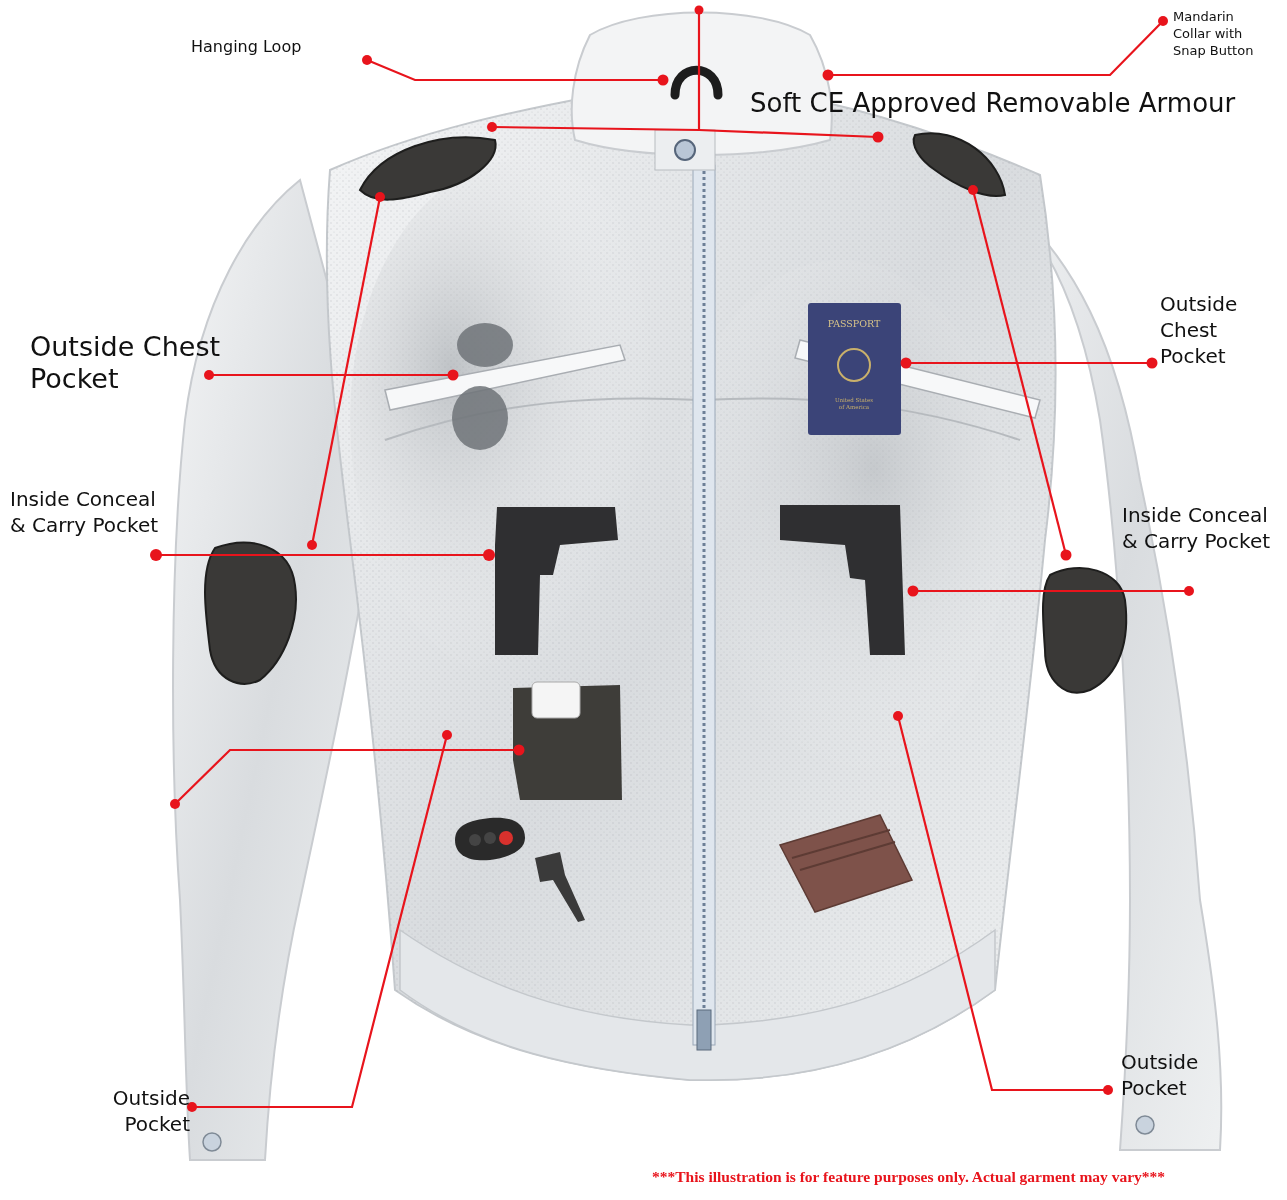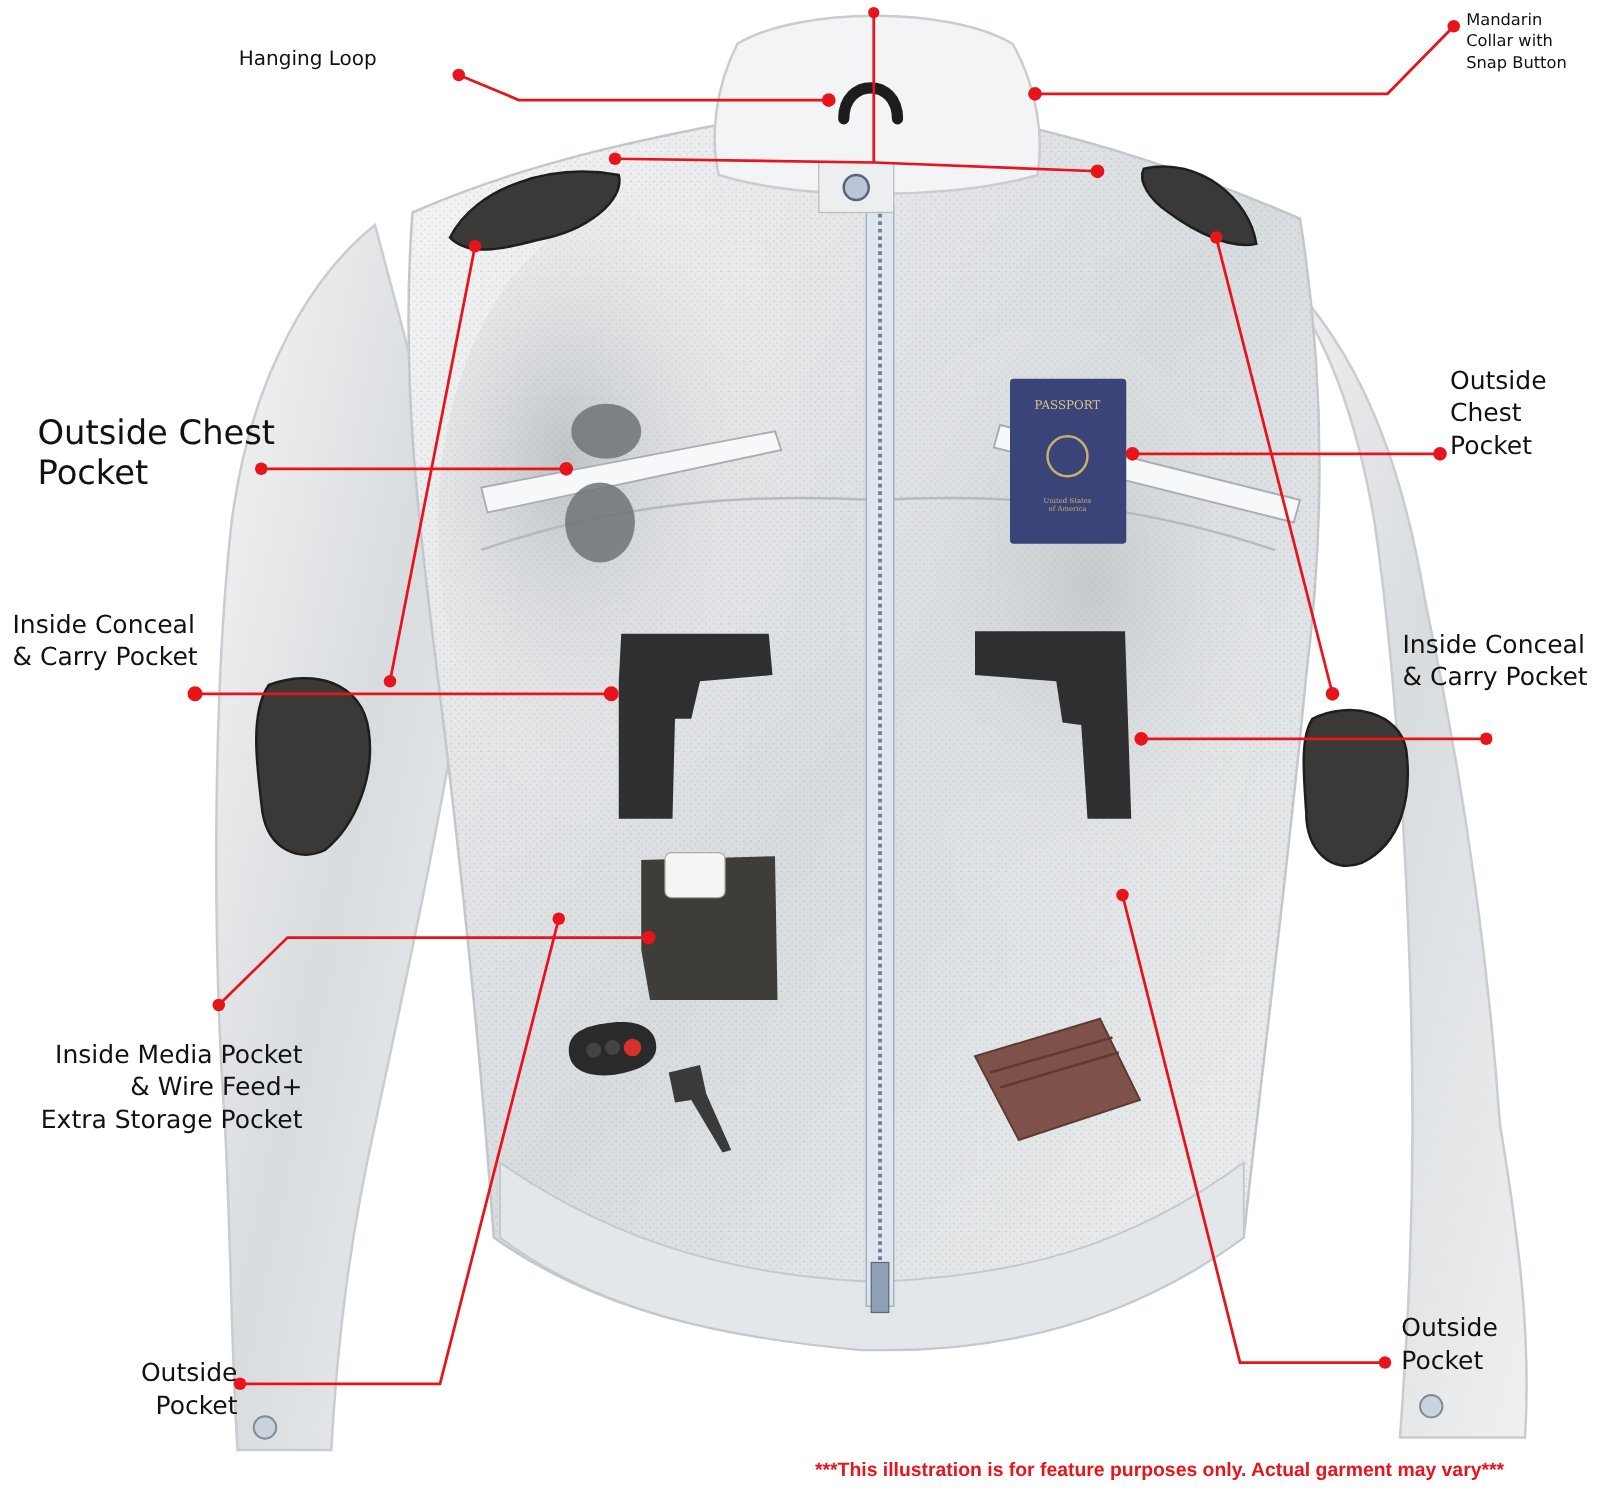--- a/index.html
+++ b/index.html
@@ -7,21 +7,21 @@
   #stage{position:absolute;left:0;top:0;width:1287px;height:1200px;}
   svg#art{position:absolute;left:0;top:0;}
   .label{position:absolute;color:#111;white-space:pre-line;line-height:1.18;}
   .l-xl{font-size:27px;}
   .l-lg{font-size:16px;}
   .l-md{font-size:20px;}
   .l-sm{font-size:20px;}
   .l-xs{font-size:13px;line-height:1.3;}
   .right{text-align:right;}
   .center{text-align:left;}
-  .disclaimer{position:absolute;left:652px;top:1168px;color:#e8141c;font-family:Liberation Sans, sans-serif;font-weight:bold;font-size:15.5px;white-space:nowrap;}
+  .disclaimer{position:absolute;left:652px;top:1168px;color:#e8141c;font-family:Liberation Serif, serif;font-weight:bold;font-size:15.5px;white-space:nowrap;}
 </style>
 </head>
 <body>
 
 <div id="stage">
 
   <svg id="art" width="1287" height="1200" viewBox="0 0 1287 1200">
     <defs>
       <linearGradient id="leather" x1="0" y1="0" x2="1" y2="1">
         <stop offset="0" stop-color="#f4f5f6"></stop>
@@ -163,31 +163,29 @@
         <circle cx="447" cy="735" r="5"></circle>
       <circle cx="898" cy="716" r="5"></circle>
         <circle cx="1108" cy="1090" r="5"></circle>
     </g>
   </svg>
 
   <div class="label l-lg" style="left:191px;top:38px;">Hanging Loop</div>
   <div class="label l-xs" style="left:1173px;top:9px;">Mandarin
 Collar with
 Snap Button</div>
+  <div class="label l-xl" style="left:750px;top:88px;font-size:26px;">Soft CE Approved Removable Armour</div>
   <div class="label l-xl center" style="left:30px;top:331px;width:208px;">Outside Chest
 Pocket</div>
   <div class="label l-md" style="left:1160px;top:291px;line-height:1.3;">Outside
 Chest
 Pocket</div>
   <div class="label l-md" style="left:10px;top:487px;line-height:1.28;">Inside Conceal
 &amp; Carry Pocket</div>
   <div class="label l-md" style="left:1122px;top:503px;line-height:1.28;">Inside Conceal
 &amp; Carry Pocket</div>
-  <div class="label l-sm right" style="left:0px;top:830px;width:242px;line-height:1.3;">Inside Media Pocket
-&amp; Wire Feed+
-Extra Storage Pocket</div>
   <div class="label l-md right" style="left:60px;top:1086px;width:130px;line-height:1.28;">Outside
 Pocket</div>
   <div class="label l-md" style="left:1121px;top:1050px;line-height:1.28;">Outside
 Pocket</div>
 
   <div class="disclaimer">***This illustration is for feature purposes only.  Actual garment may vary***</div>
 </div>
 
 </body></html>

